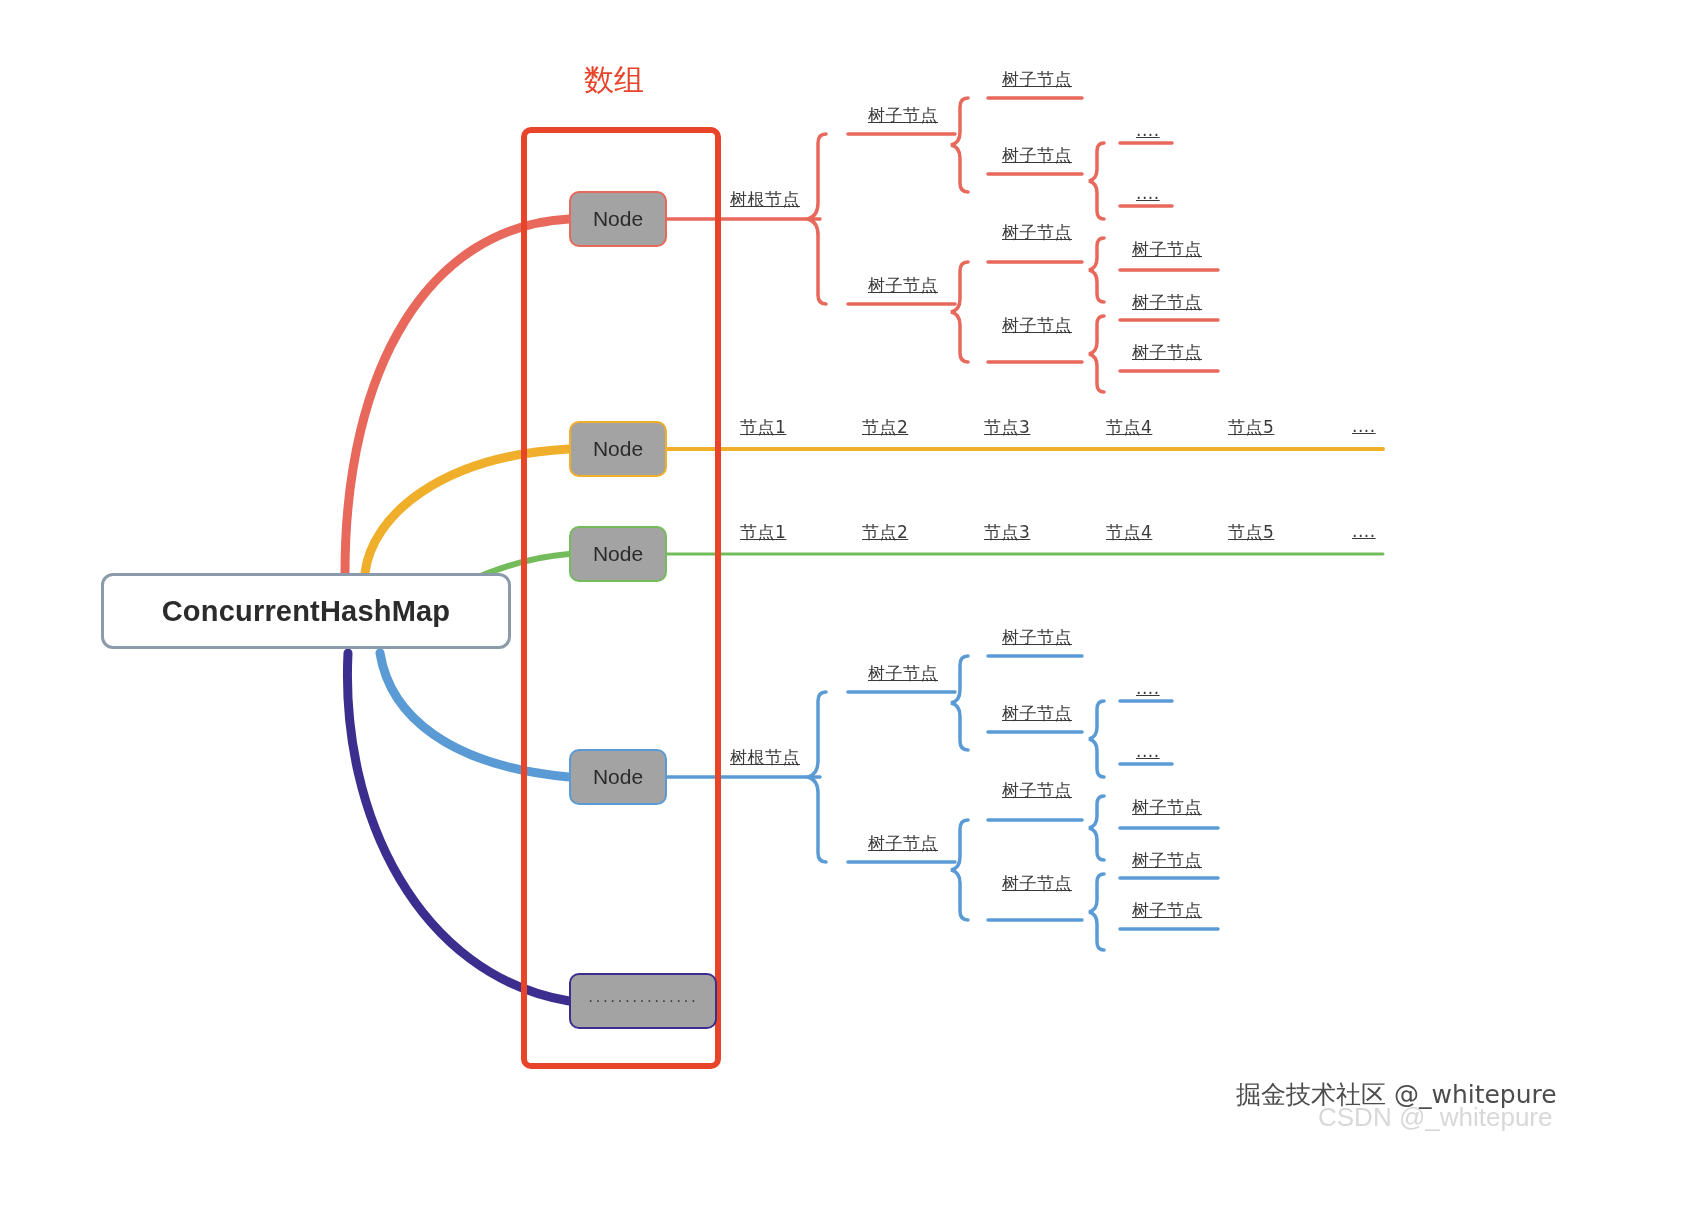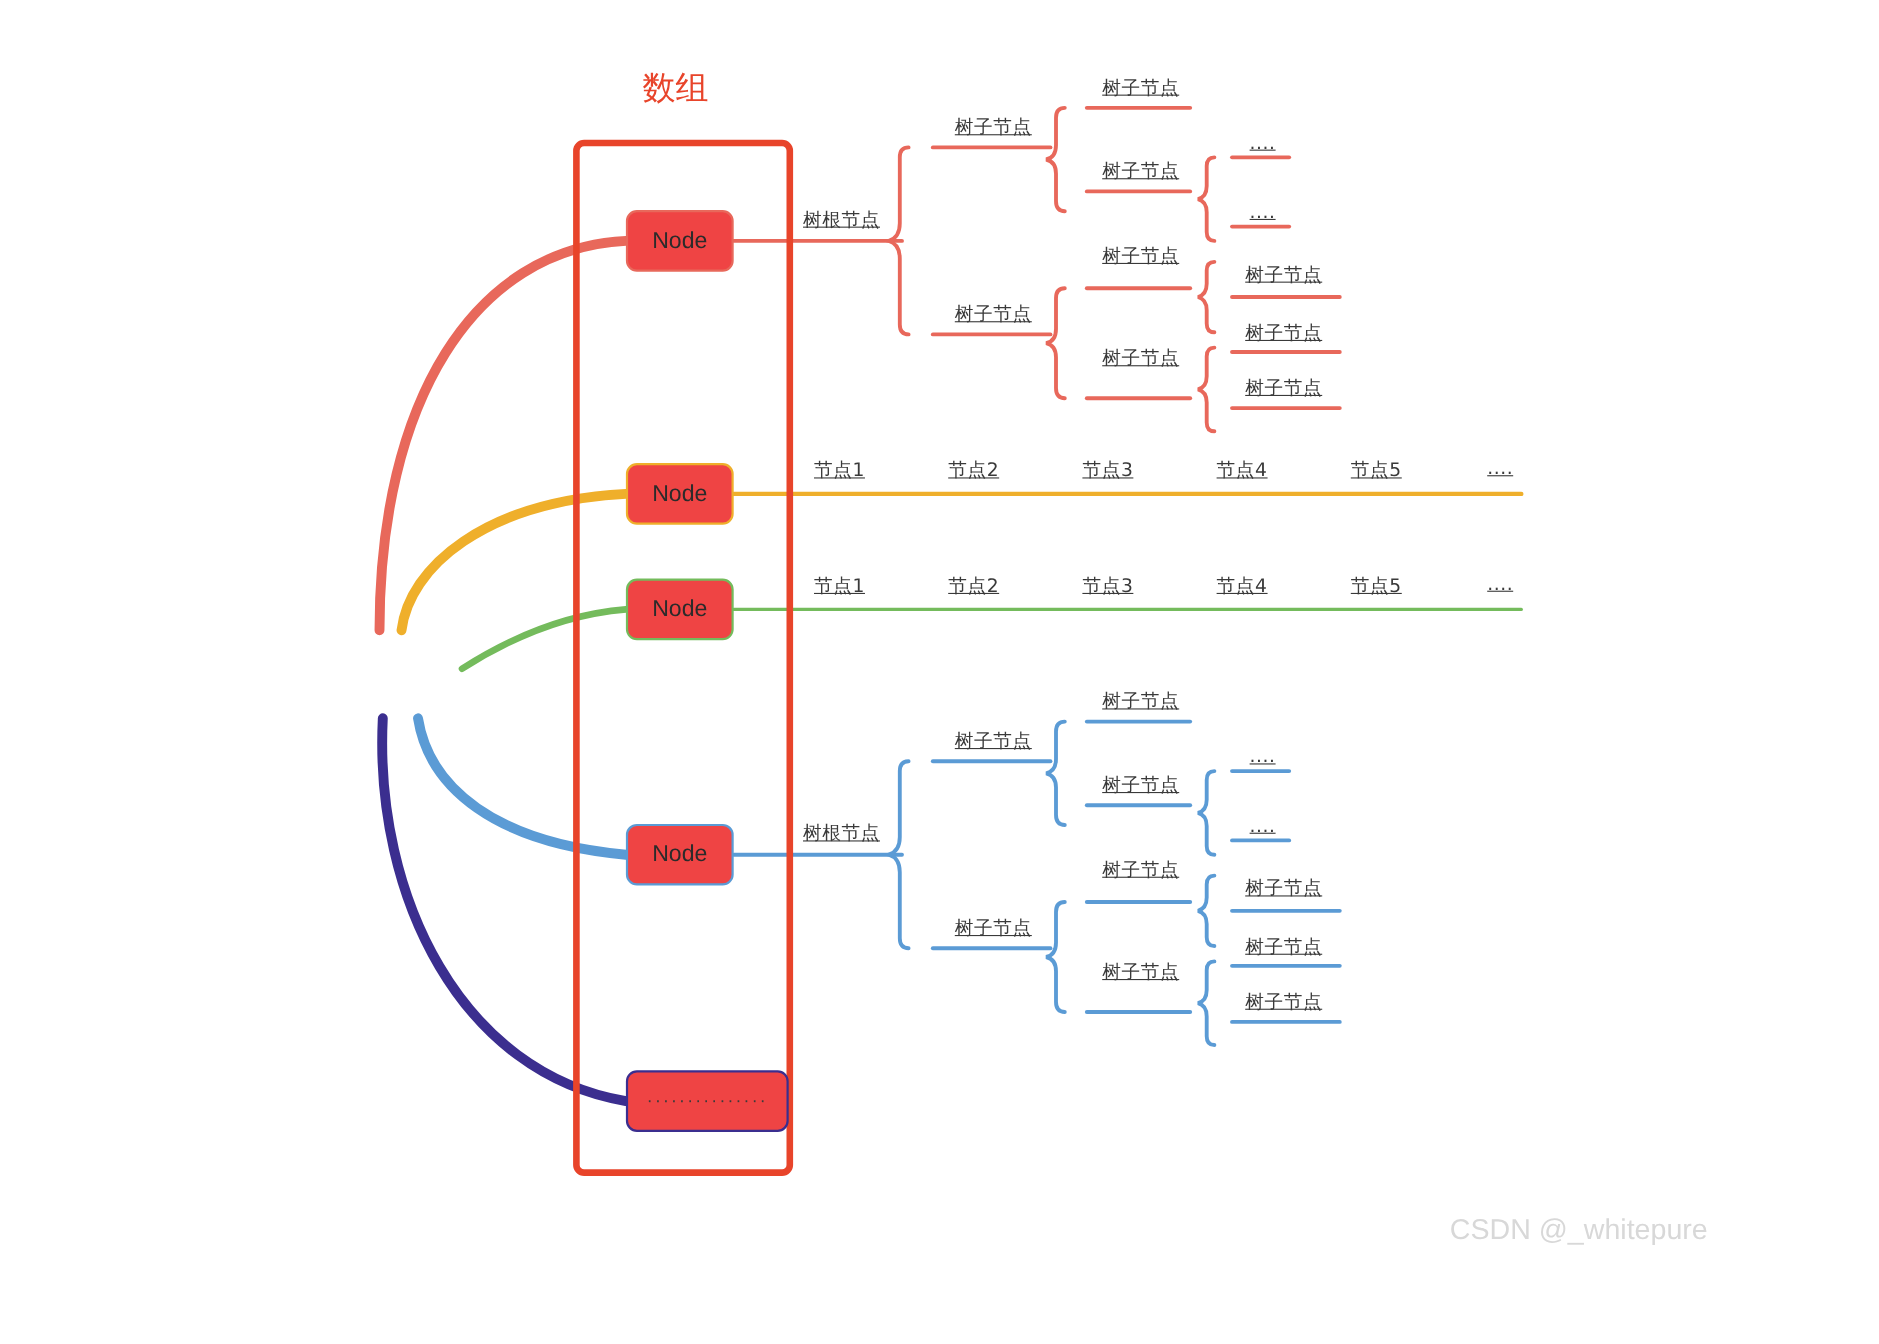--- a/index.html
+++ b/index.html
@@ -19,21 +19,21 @@
     font-family:"DejaVu Sans",sans-serif;white-space:nowrap;
   }
   #array-box{
     position:absolute;left:521px;top:111px;width:200px;height:942px;
     border:6px solid #E8442A;border-radius:10px;box-sizing:border-box;background:transparent;
   }
 
   
   .node-box{
     position:absolute;width:98px;height:56px;border-radius:10px;
-    border:2.5px solid #888;background:#ef4444;box-sizing:border-box;
+    border:2.5px solid #888;background:#a3a3a3;box-sizing:border-box;
     display:flex;align-items:center;justify-content:center;
     font-size:21px;color:#2b2b2b;
   }
   #node-1{left:569px;top:175px;border-color:#E8685B;}
   #node-2{left:569px;top:405px;border-color:#EFAF2B;}
   #node-3{left:569px;top:510px;border-color:#74BB5C;}
   #node-4{left:569px;top:733px;border-color:#5B9BD5;}
   #node-5{left:569px;top:957px;width:148px;border-color:#3B2E8F;
           letter-spacing:2px;font-size:16px;color:#3a3a3a;}
 
@@ -125,20 +125,21 @@
       <path d="M1120,812 H1218"></path>
       <path d="M1104,858 q-7,0 -7,8 v18 q0,10 -8,12 q8,2 8,12 v18 q0,8 7,8"></path>
       <path d="M1120,862 H1218"></path>
       <path d="M1120,913 H1218"></path>
     </g>
   </svg>
 
   <div id="array-title" class="cn">数组</div>
   <div id="array-box"></div>
 
+  <div id="chm-box">ConcurrentHashMap</div>
 
   <div class="node-box" id="node-1">Node</div>
   <div class="node-box" id="node-2">Node</div>
   <div class="node-box" id="node-3">Node</div>
   <div class="node-box" id="node-4">Node</div>
   <div class="node-box" id="node-5">···············</div>
 
   <div class="lbl cn" style="left:730px;top:172px;">树根节点</div>
 
   <div class="lbl cn" style="left:868px;top:88px;">树子节点</div>
@@ -178,15 +179,16 @@
   <div class="lbl cn" style="left:1002px;top:686px;">树子节点</div>
   <div class="lbl cn" style="left:1002px;top:763px;">树子节点</div>
   <div class="lbl cn" style="left:1002px;top:856px;">树子节点</div>
 
   <div class="lbl cn" style="left:1136px;top:662px;">....</div>
   <div class="lbl cn" style="left:1136px;top:725px;">....</div>
   <div class="lbl cn" style="left:1132px;top:780px;">树子节点</div>
   <div class="lbl cn" style="left:1132px;top:833px;">树子节点</div>
   <div class="lbl cn" style="left:1132px;top:883px;">树子节点</div>
 
+  <div id="wm-1">掘金技术社区 @_whitepure</div>
   <div id="wm-2">CSDN @_whitepure</div>
 
 </div>
 
 </body></html>

